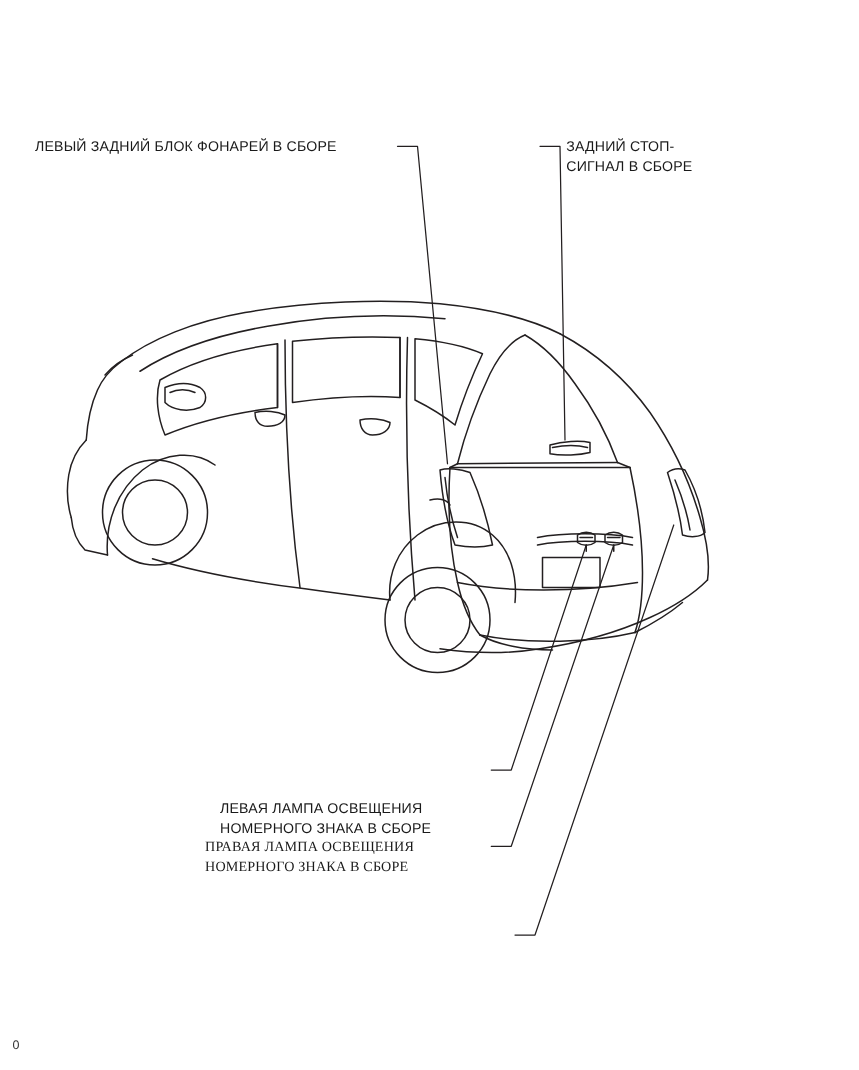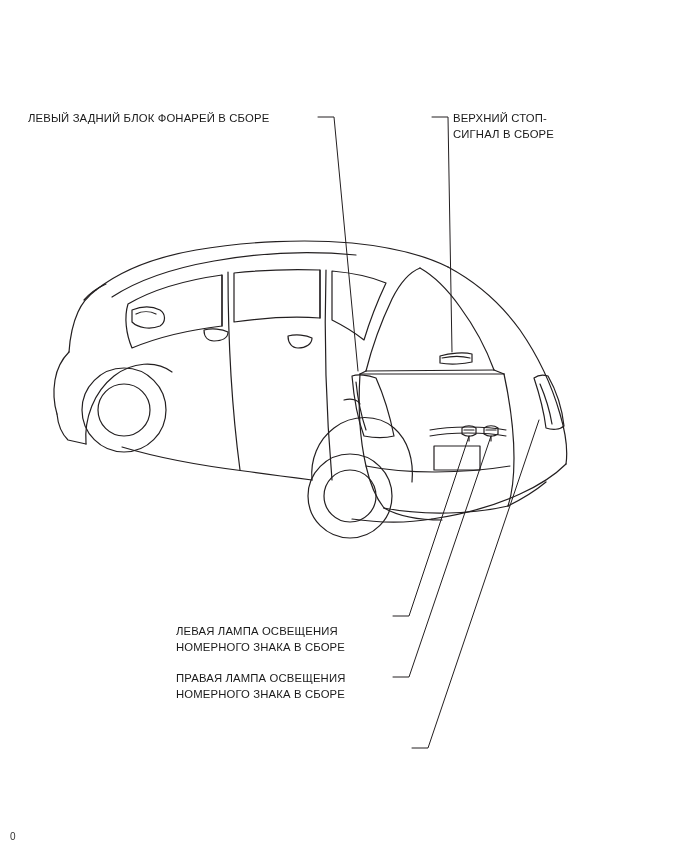--- a/index.html
+++ b/index.html
@@ -31,22 +31,22 @@
   .callout-label {
     position: absolute;
     font-size: 11.3px;
     line-height: 15.5px;
     color: #1a1a1a;
     letter-spacing: 0.15px;
     white-space: pre-line;
   }
   .lbl-left-rear-lamp  { left: 28px;  top: 111px; width: 300px; }
   .lbl-high-mount      { left: 453px; top: 111px; width: 170px; }
-  .lbl-left-plate      { left: 176px; top: 624px; width: 215px; }
-  .lbl-right-plate     { left: 176px; top: 671px; width: 215px; }
+  .lbl-left-plate      { left: 176px; top: 640px; width: 215px; }
+  .lbl-right-plate     { left: 164px; top: 671px; width: 215px; font-family: Liberation Serif, serif; }
   .lbl-right-rear-lamp { left: 164px; top: 742px; width: 240px; }
   .page-footer {
     position: absolute;
     left: 10px;
     top: 831px;
     font-size: 10px;
     color: #333333;
   }
 </style>
 </head>
@@ -156,21 +156,21 @@
         <path d="M486 430 L496 430"></path>
 
         <path d="M469 436 L469 441"></path>
         <path d="M491 436 L491 441"></path>
       </g>
     </g>
   </svg>
 
   <div class="callout-label lbl-left-rear-lamp">ЛЕВЫЙ ЗАДНИЙ БЛОК ФОНАРЕЙ В СБОРЕ</div>
 
-  <div class="callout-label lbl-high-mount">ВЕРХНИЙ СТОП-
+  <div class="callout-label lbl-high-mount">ЗАДНИЙ СТОП-
 СИГНАЛ В СБОРЕ</div>
 
   <div class="callout-label lbl-left-plate">ЛЕВАЯ ЛАМПА ОСВЕЩЕНИЯ
 НОМЕРНОГО ЗНАКА В СБОРЕ</div>
 
   <div class="callout-label lbl-right-plate">ПРАВАЯ ЛАМПА ОСВЕЩЕНИЯ
 НОМЕРНОГО ЗНАКА В СБОРЕ</div>
 
 
   <div class="page-footer">0</div>

